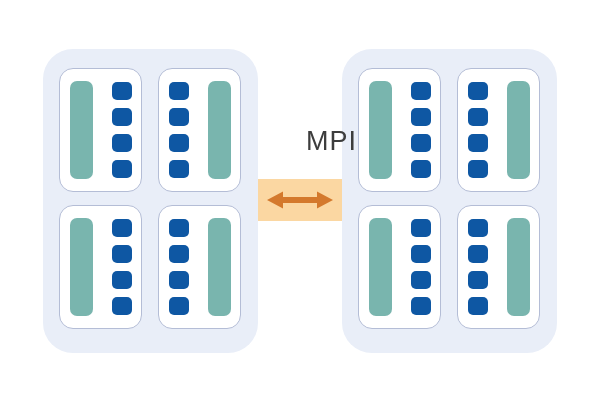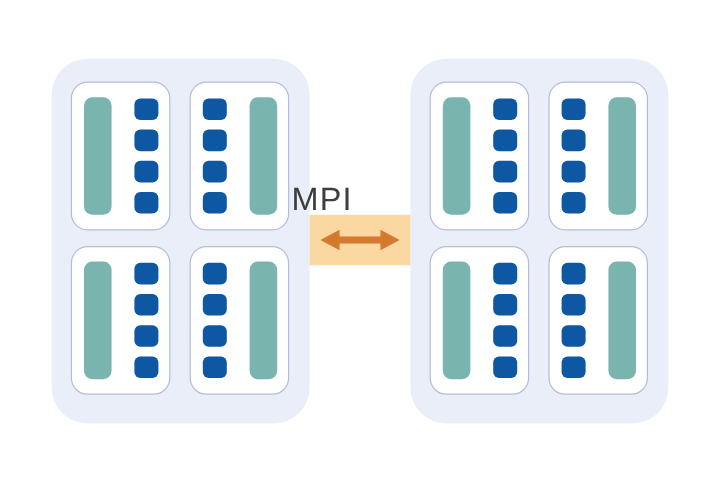--- a/index.html
+++ b/index.html
@@ -58,23 +58,23 @@
   }
   .core {
     width: 20px;
     height: 18px;
     border-radius: 5px;
     background: var(--core-blue, #0e57a3);
   }
   .mpi-label {
     position: absolute;
     left: 243px;
-    top: 152px;
+    top: 127px;
     width: 114px;
-    text-align: left;
+    text-align: right;
     font-size: 27px;
     letter-spacing: 1px;
     color: var(--label-text, #3d3d3d);
     line-height: 1.1;
   }
   .mpi-band {
     position: absolute;
     left: 258px;
     top: 179px;
     width: 84px;

